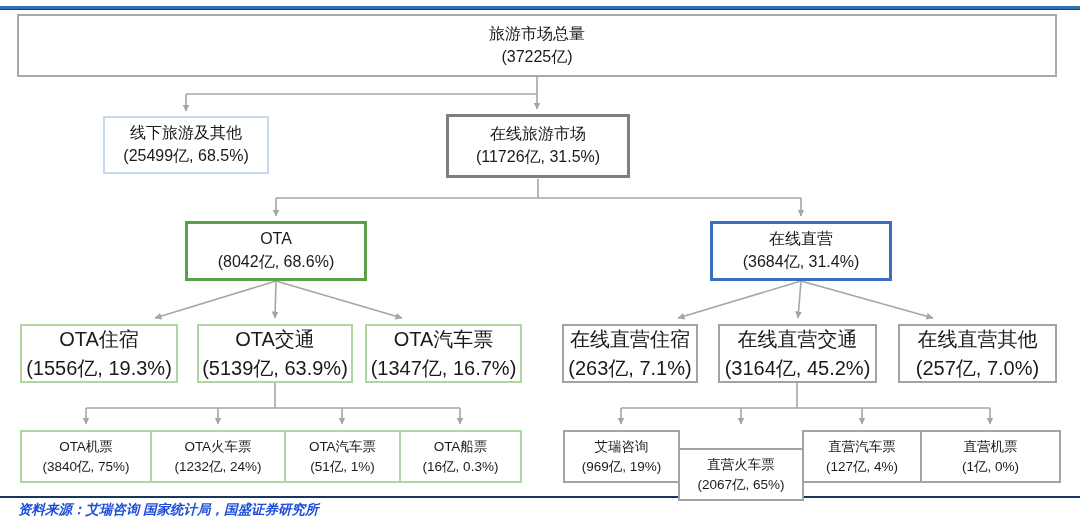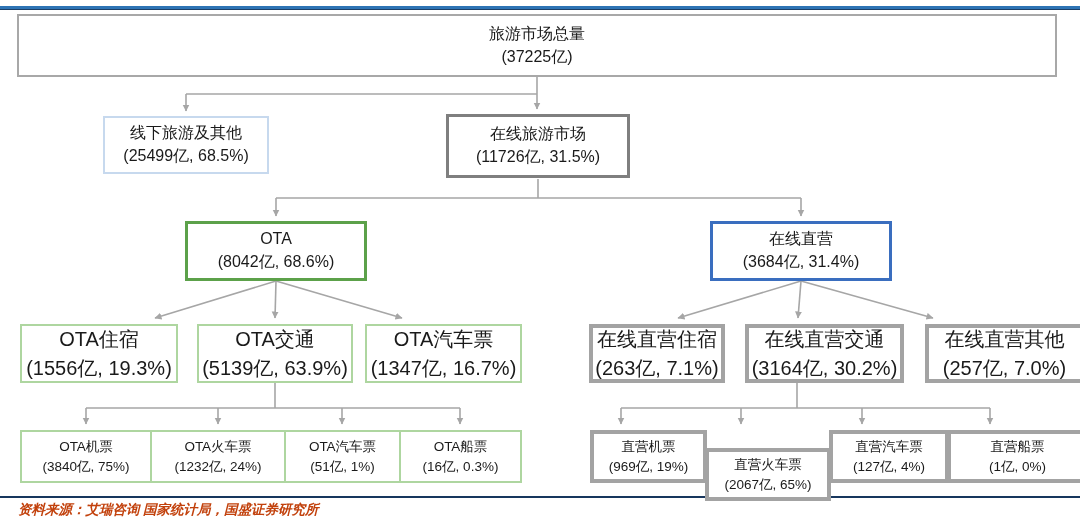--- a/index.html
+++ b/index.html
@@ -16,25 +16,25 @@
   }
   .node .nt,.node .nv{white-space:nowrap;font-size:16px;}
   .lv4 .nt,.lv4 .nv{font-size:20px;}
   .lv5 .nt,.lv5 .nv{font-size:13.5px;}
   .b-gray2{border:2px solid #a8a8a8;}
   .b-gray3{border:3px solid #7f7f7f;}
   .b-paleblue{border:2px solid #c7d9ee;}
   .b-green3{border:3px solid #5ca14a;}
   .b-blue3{border:3px solid #3a6ebf;}
   .b-ltgreen{border:2px solid #aed6a0;}
-  .b-ltblue{border:4px solid #a3a3a3;margin-left:27px;}
+  .b-ltblue{border:2px solid #a3a3a3;}
   svg.connectors{position:absolute;left:0;top:0;z-index:1;}
   .source-note{
     position:absolute;left:18px;top:501px;font-size:13.5px;font-style:italic;font-weight:bold;
-    color:#c2410c;font-family:"Liberation Serif","DejaVu Serif",serif;white-space:nowrap;
+    color:#1d4ed8;font-family:"Liberation Serif","DejaVu Serif",serif;white-space:nowrap;
   }
 </style>
 </head>
 <body>
 
 <div id="stage">
 
   <div class="rule-top"></div>
 
   <svg class="connectors" width="1080" height="522" stroke="#a6a6a6" stroke-width="1.6" fill="none">
@@ -124,21 +124,21 @@
     <div class="nt">OTA汽车票</div>
     <div class="nv">(1347亿, 16.7%)</div>
   </div>
 
   <div class="node lv4 b-ltblue" style="left:562px;top:324px;width:136px;height:59px">
     <div class="nt">在线直营住宿</div>
     <div class="nv">(263亿, 7.1%)</div>
   </div>
   <div class="node lv4 b-ltblue" style="left:718px;top:324px;width:159px;height:59px">
     <div class="nt">在线直营交通</div>
-    <div class="nv">(3164亿, 30.2%)</div>
+    <div class="nv">(3164亿, 45.2%)</div>
   </div>
   <div class="node lv4 b-ltblue" style="left:898px;top:324px;width:159px;height:59px">
     <div class="nt">在线直营其他</div>
     <div class="nv">(257亿, 7.0%)</div>
   </div>
 
   <div class="node lv5 b-ltgreen" style="left:20px;top:430px;width:132px;height:53px">
     <div class="nt">OTA机票</div>
     <div class="nv">(3840亿, 75%)</div>
   </div>
@@ -149,32 +149,32 @@
   <div class="node lv5 b-ltgreen" style="left:284px;top:430px;width:117px;height:53px">
     <div class="nt">OTA汽车票</div>
     <div class="nv">(51亿, 1%)</div>
   </div>
   <div class="node lv5 b-ltgreen" style="left:399px;top:430px;width:123px;height:53px">
     <div class="nt">OTA船票</div>
     <div class="nv">(16亿, 0.3%)</div>
   </div>
 
   <div class="node lv5 b-ltblue" style="left:563px;top:430px;width:117px;height:53px">
-    <div class="nt">直营机票</div>
+    <div class="nt">艾瑞咨询</div>
     <div class="nv">(969亿, 19%)</div>
   </div>
   <div class="node lv5 b-ltblue" style="left:678px;top:448px;width:126px;height:53px">
     <div class="nt">直营火车票</div>
     <div class="nv">(2067亿, 65%)</div>
   </div>
   <div class="node lv5 b-ltblue" style="left:802px;top:430px;width:120px;height:53px">
     <div class="nt">直营汽车票</div>
     <div class="nv">(127亿, 4%)</div>
   </div>
   <div class="node lv5 b-ltblue" style="left:920px;top:430px;width:141px;height:53px">
-    <div class="nt">直营船票</div>
+    <div class="nt">直营机票</div>
     <div class="nv">(1亿, 0%)</div>
   </div>
 
   <div class="rule-bottom"></div>
   <div class="source-note">资料来源：艾瑞咨询 国家统计局，国盛证券研究所</div>
 
 </div>
 
 </body></html>

